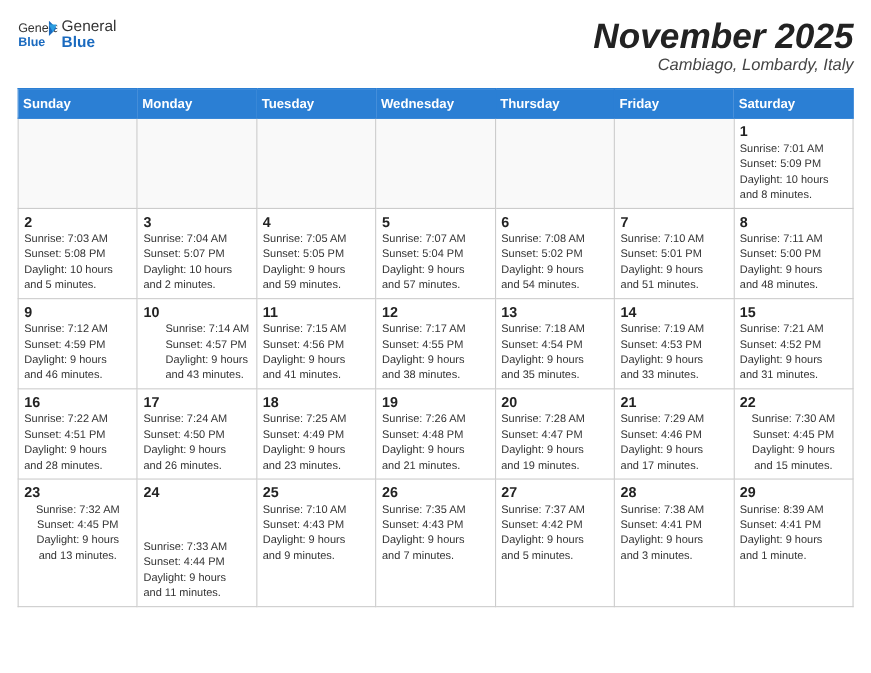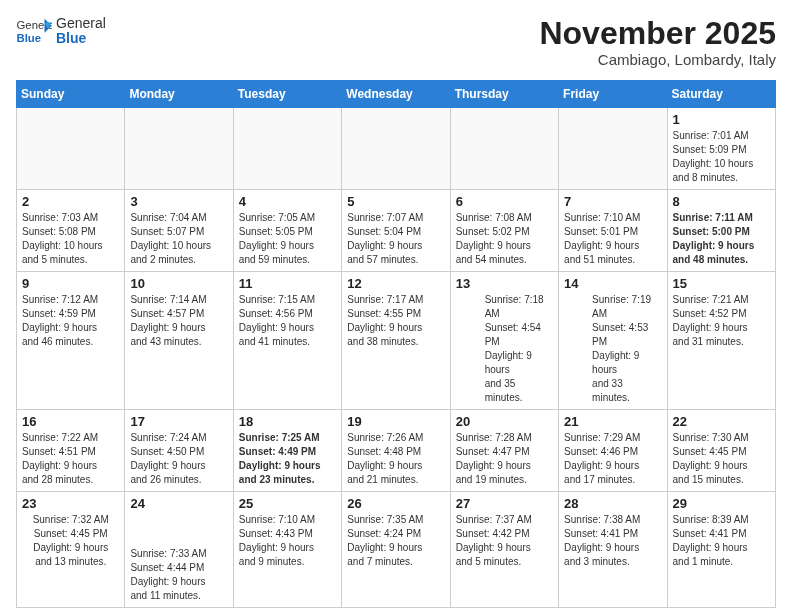--- a/index.html
+++ b/index.html
@@ -20,20 +20,21 @@
       display: flex;
       align-items: center;
       gap: 4px;
     }
     .logo-icon {
       width: 36px;
       height: 28px;
     }
     .title-area {
       text-align: right;
+      font-style: italic;
     }
     .month-title {
       font-size: 32px;
       font-weight: bold;
       color: #222;
       line-height: 1.1;
     }
     .location {
       font-size: 15px;
       color: #444;
@@ -170,65 +171,65 @@
         </td>
         <td>
           <span class="day-num">7</span>
           <div class="day-info" style="white-space: pre-line;">Sunrise: 7:10 AM
 Sunset: 5:01 PM
 Daylight: 9 hours
 and 51 minutes.</div>
         </td>
         <td>
           <span class="day-num">8</span>
-          <div class="day-info" style="white-space: pre-line; font-weight: bold;">Sunrise: 7:11 AM
+          <div class="day-info" style="white-space: pre-line;">Sunrise: 7:11 AM
 Sunset: 5:00 PM
 Daylight: 9 hours
 and 48 minutes.</div>
         </td>
       </tr>
       <tr class="week-row">
         <td>
           <span class="day-num">9</span>
           <div class="day-info" style="white-space: pre-line;">Sunrise: 7:12 AM
 Sunset: 4:59 PM
 Daylight: 9 hours
 and 46 minutes.</div>
         </td>
         <td>
           <span class="day-num">10</span>
-          <div class="day-info" style="white-space: pre-line;">Sunrise: 7:14 AM
+          <div class="day-info" style="white-space: pre-line; margin-left: 20px;">Sunrise: 7:14 AM
 Sunset: 4:57 PM
 Daylight: 9 hours
 and 43 minutes.</div>
         </td>
         <td>
           <span class="day-num">11</span>
           <div class="day-info" style="white-space: pre-line;">Sunrise: 7:15 AM
 Sunset: 4:56 PM
 Daylight: 9 hours
 and 41 minutes.</div>
         </td>
         <td>
           <span class="day-num">12</span>
           <div class="day-info" style="white-space: pre-line;">Sunrise: 7:17 AM
 Sunset: 4:55 PM
 Daylight: 9 hours
 and 38 minutes.</div>
         </td>
         <td>
           <span class="day-num">13</span>
-          <div class="day-info" style="white-space: pre-line; margin-left: 29px;">Sunrise: 7:18 AM
+          <div class="day-info" style="white-space: pre-line;">Sunrise: 7:18 AM
 Sunset: 4:54 PM
 Daylight: 9 hours
 and 35 minutes.</div>
         </td>
         <td>
           <span class="day-num">14</span>
-          <div class="day-info" style="white-space: pre-line; margin-left: 28px;">Sunrise: 7:19 AM
+          <div class="day-info" style="white-space: pre-line;">Sunrise: 7:19 AM
 Sunset: 4:53 PM
 Daylight: 9 hours
 and 33 minutes.</div>
         </td>
         <td>
           <span class="day-num">15</span>
           <div class="day-info" style="white-space: pre-line;">Sunrise: 7:21 AM
 Sunset: 4:52 PM
 Daylight: 9 hours
 and 31 minutes.</div>
@@ -244,21 +245,21 @@
         </td>
         <td>
           <span class="day-num">17</span>
           <div class="day-info" style="white-space: pre-line;">Sunrise: 7:24 AM
 Sunset: 4:50 PM
 Daylight: 9 hours
 and 26 minutes.</div>
         </td>
         <td>
           <span class="day-num">18</span>
-          <div class="day-info" style="white-space: pre-line; font-weight: bold;">Sunrise: 7:25 AM
+          <div class="day-info" style="white-space: pre-line;">Sunrise: 7:25 AM
 Sunset: 4:49 PM
 Daylight: 9 hours
 and 23 minutes.</div>
         </td>
         <td>
           <span class="day-num">19</span>
           <div class="day-info" style="white-space: pre-line;">Sunrise: 7:26 AM
 Sunset: 4:48 PM
 Daylight: 9 hours
 and 21 minutes.</div>
@@ -272,21 +273,21 @@
         </td>
         <td>
           <span class="day-num">21</span>
           <div class="day-info" style="white-space: pre-line;">Sunrise: 7:29 AM
 Sunset: 4:46 PM
 Daylight: 9 hours
 and 17 minutes.</div>
         </td>
         <td>
           <span class="day-num">22</span>
-          <div class="day-info" style="white-space: pre-line;">Sunrise: 7:30 AM
+          <div class="day-info" style="white-space: pre-line; text-align: center;">Sunrise: 7:30 AM
 Sunset: 4:45 PM
 Daylight: 9 hours
 and 15 minutes.</div>
         </td>
       </tr>
       <tr class="week-row">
         <td>
           <span class="day-num">23</span>
           <div class="day-info" style="white-space: pre-line; text-align: center;">Sunrise: 7:32 AM
 Sunset: 4:45 PM
@@ -303,21 +304,21 @@
         <td>
           <span class="day-num">25</span>
           <div class="day-info" style="white-space: pre-line;">Sunrise: 7:10 AM
 Sunset: 4:43 PM
 Daylight: 9 hours
 and 9 minutes.</div>
         </td>
         <td>
           <span class="day-num">26</span>
           <div class="day-info" style="white-space: pre-line;">Sunrise: 7:35 AM
-Sunset: 4:24 PM
+Sunset: 4:43 PM
 Daylight: 9 hours
 and 7 minutes.</div>
         </td>
         <td>
           <span class="day-num">27</span>
           <div class="day-info" style="white-space: pre-line;">Sunrise: 7:37 AM
 Sunset: 4:42 PM
 Daylight: 9 hours
 and 5 minutes.</div>
         </td>

